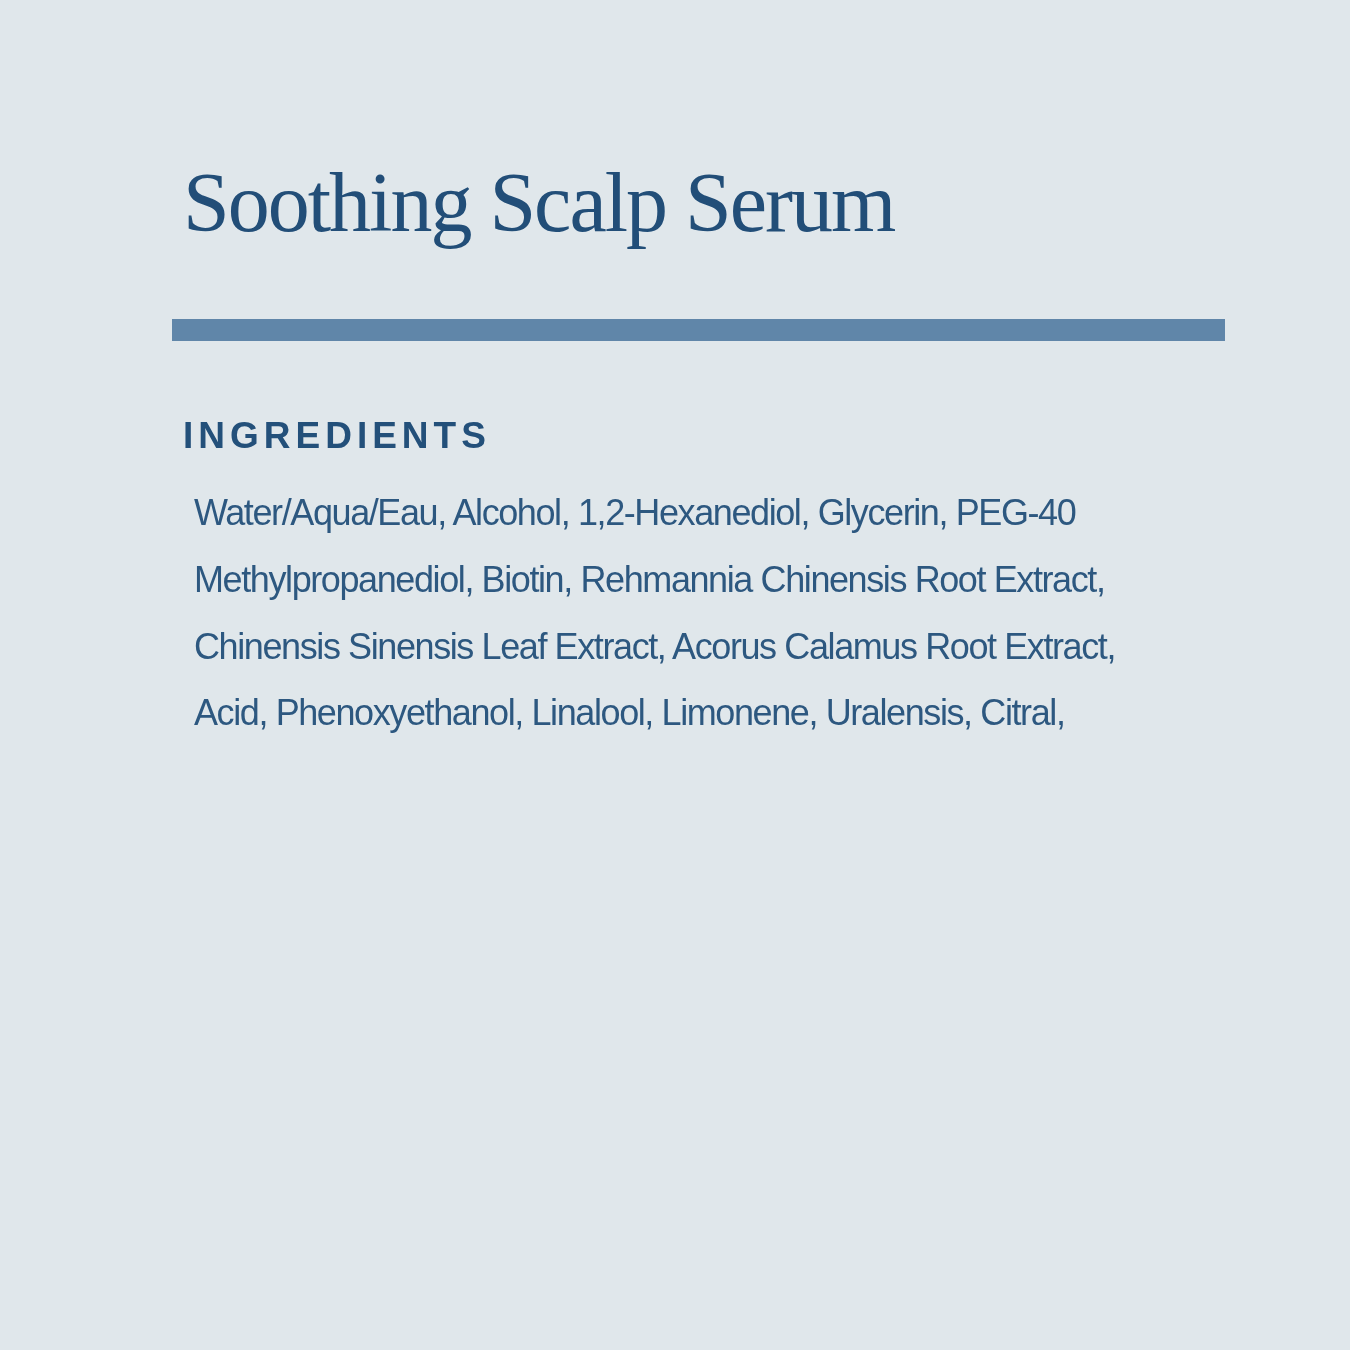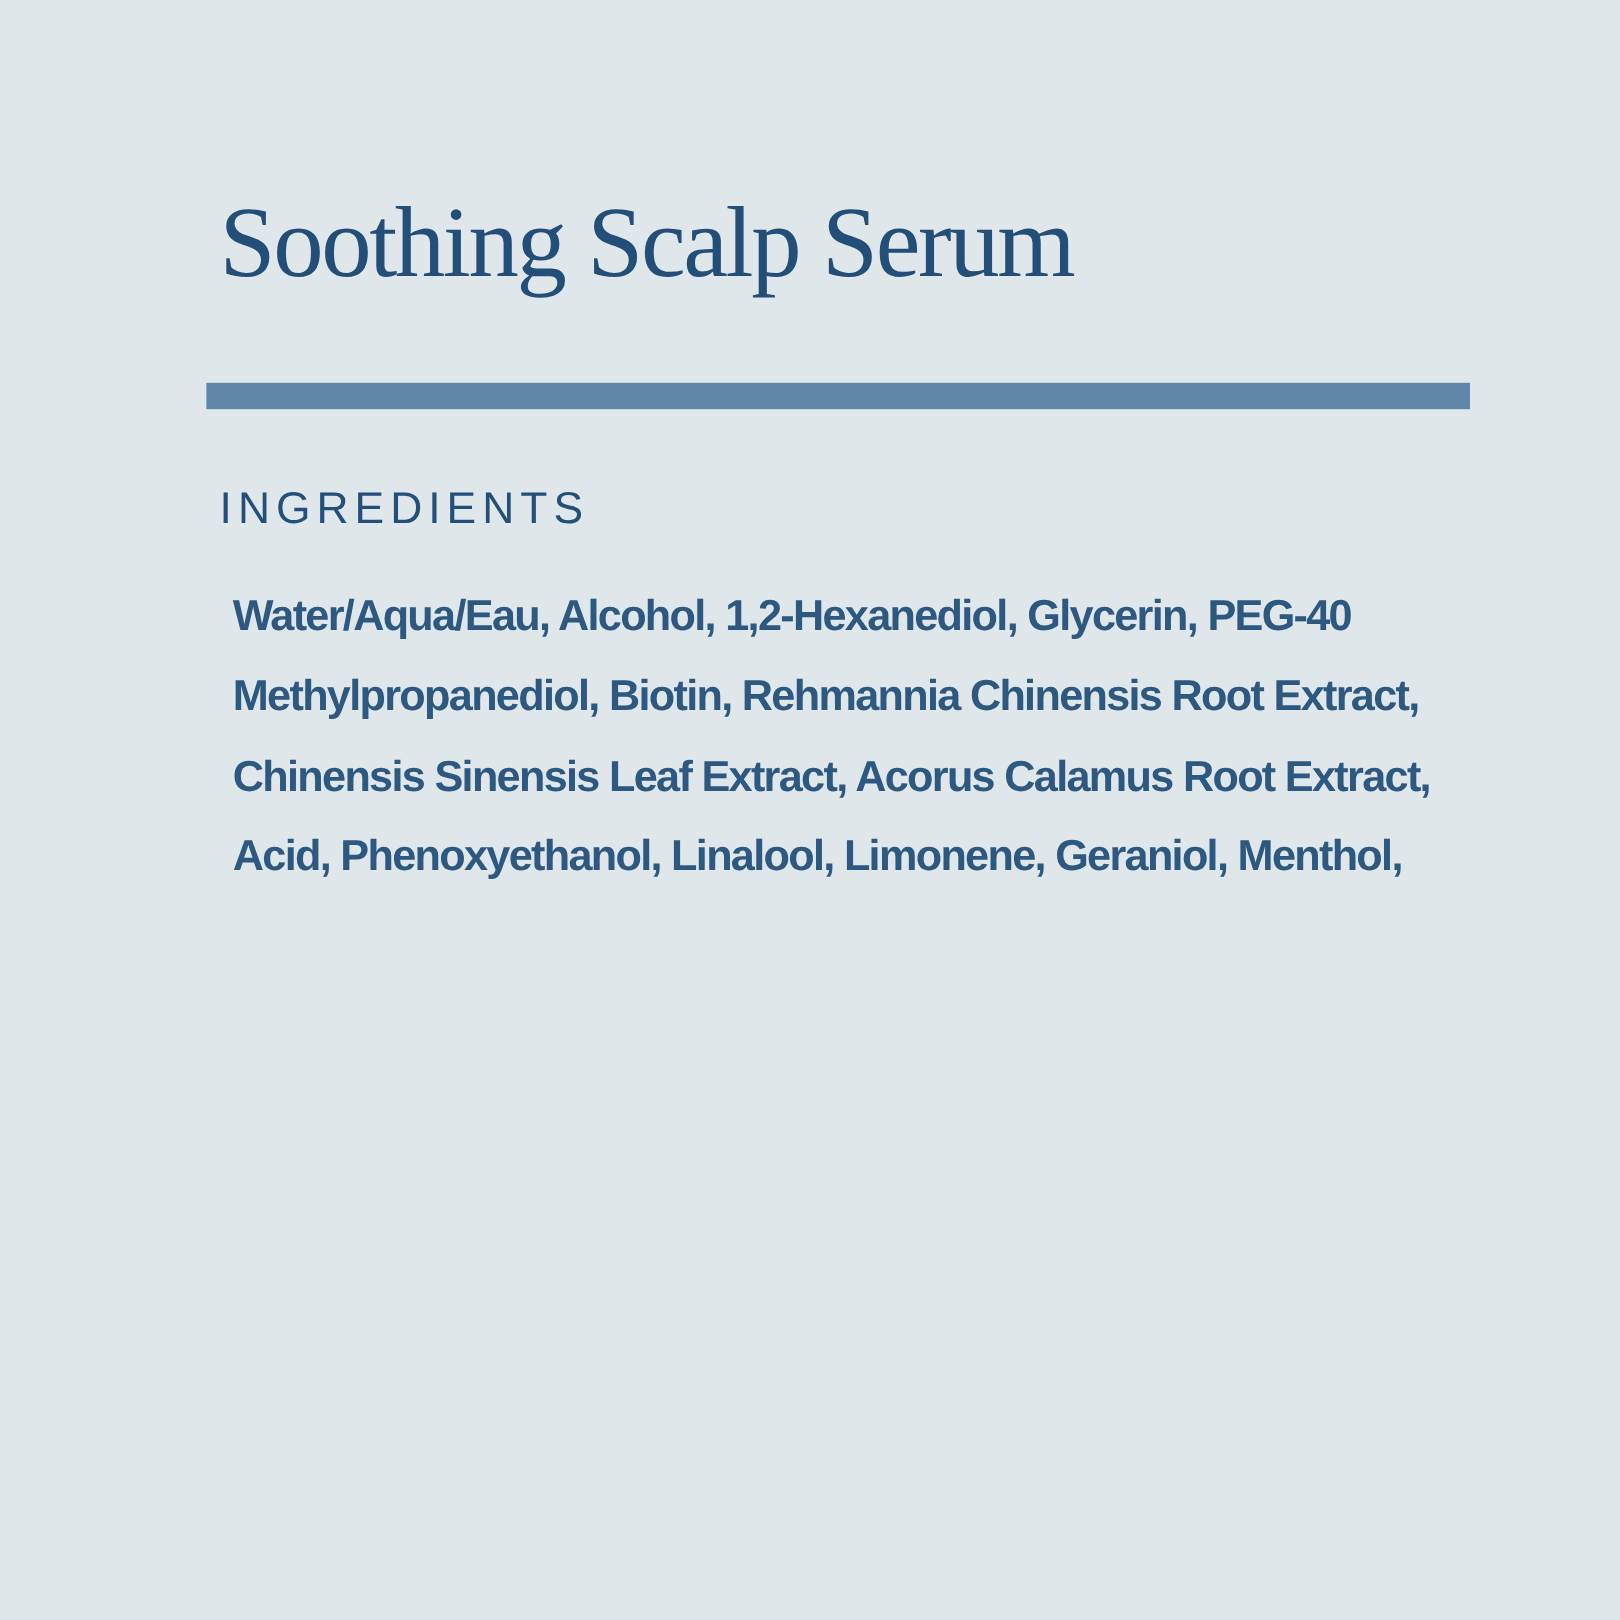--- a/index.html
+++ b/index.html
@@ -36,52 +36,52 @@
     left: 150px;
     top: 297px;
     width: 1053px;
     height: 2px;
     background: var(--divider-color);
     opacity: 0.85;
   }
   .ingredients-heading {
     position: absolute;
     left: 150px;
-    top: 372px;
+    top: 384px;
     font-size: 37px;
     line-height: 1;
     letter-spacing: 5px;
-    font-weight: 400;
+    font-weight: 700;
     color: var(--heading-color);
     white-space: nowrap;
   }
   .ingredients-body {
     position: absolute;
     left: 150px;
     top: 447px;
     width: 1090px;
     font-size: 36px;
     line-height: 44.8px;
     letter-spacing: -1.4px;
-    font-weight: 700;
+    font-weight: 400;
     color: var(--body-color);
   }
   .ingredients-line { white-space: nowrap; }
 </style>
 </head>
 <body>
 
 <div class="page">
 
   <h1 class="product-title">Soothing Scalp Serum</h1>
 
   <div class="divider"></div>
 
   <h2 class="ingredients-heading">INGREDIENTS</h2>
 
   <div class="ingredients-body">
     <div class="ingredients-line">Water/Aqua/Eau, Alcohol, 1,2-Hexanediol, Glycerin, PEG-40</div>
     <div class="ingredients-line">Methylpropanediol, Biotin, Rehmannia Chinensis Root Extract,</div>
     <div class="ingredients-line">Chinensis Sinensis Leaf Extract, Acorus Calamus Root Extract,</div>
-    <div class="ingredients-line">Acid, Phenoxyethanol, Linalool, Limonene, Geraniol, Menthol,</div>
+    <div class="ingredients-line">Acid, Phenoxyethanol, Linalool, Limonene, Uralensis, Citral,</div>
   </div>
 
 </div>
 
 </body></html>

